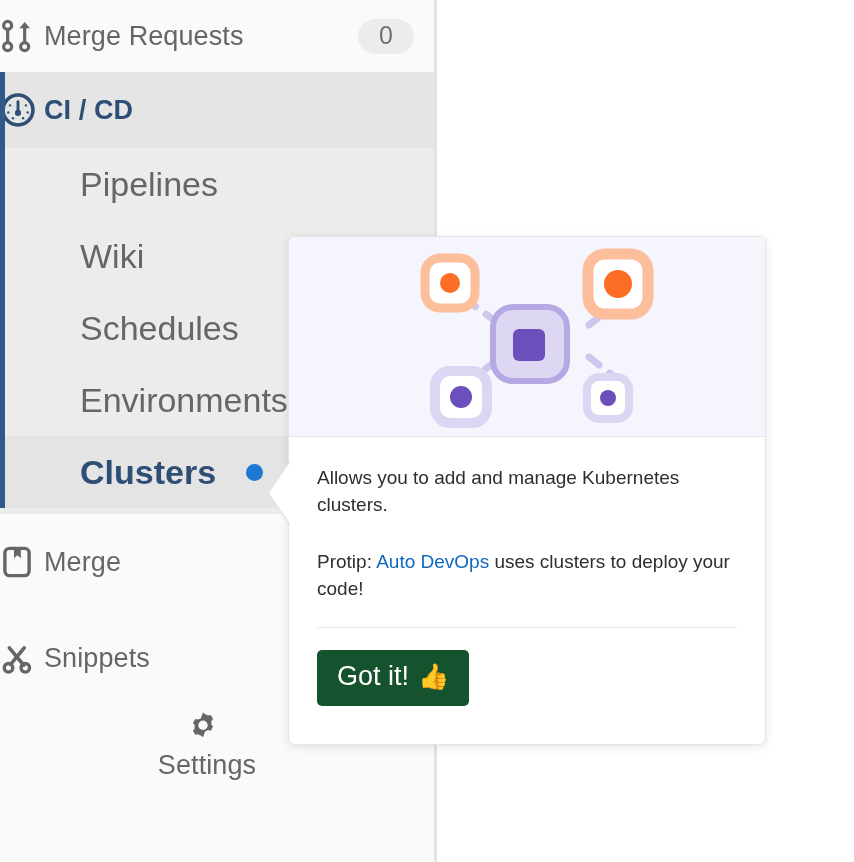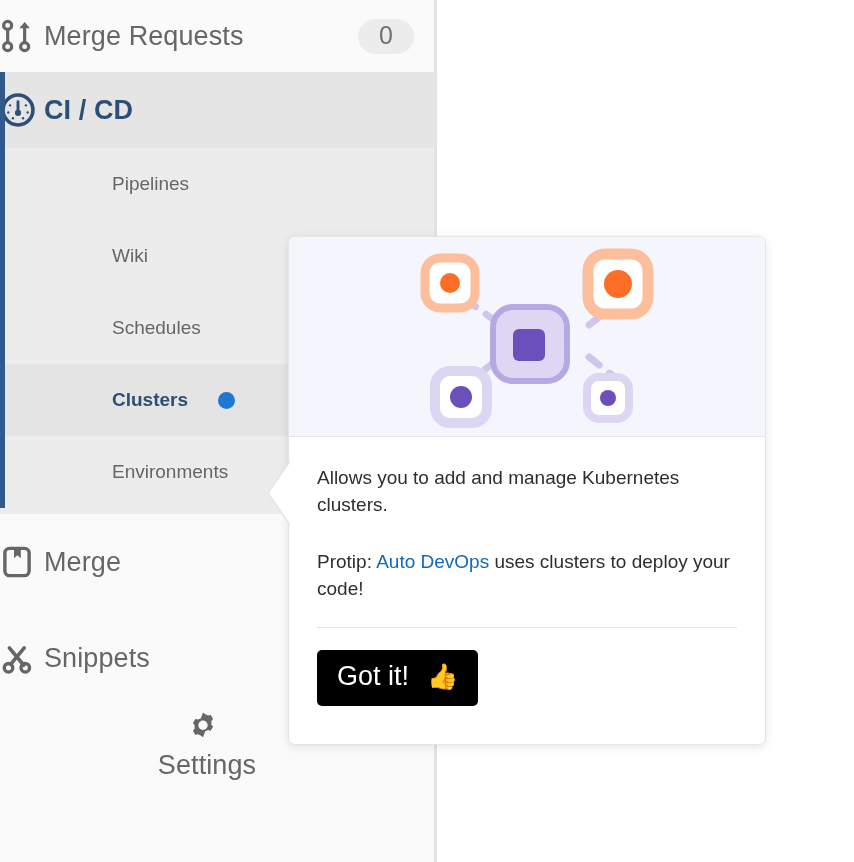--- a/index.html
+++ b/index.html
@@ -81,24 +81,23 @@
     padding-bottom: 6px;
   }
   .sub-row {
     position: relative;
     display: flex;
     align-items: center;
     height: 72px;
     padding-left: 80px;
   }
   .sub-row .label {
-    font-size: 19px;
+    font-size: 34px;
     color: #666666;
     white-space: nowrap;
-    margin-left: 32px;
   }
   .sub-row.selected {
     background: #e4e4e4;
   }
   .sub-row.selected .label {
     color: #2e4f75;
     font-weight: bold;
   }
   .dot-badge {
     width: 17px; height: 17px;
@@ -170,22 +169,22 @@
     height: 1px;
     background: #e5e5e5;
     margin: 0 28px;
   }
   .popover-footer {
     padding: 22px 28px 0 28px;
   }
   .got-it-btn {
     display: inline-flex;
     align-items: center;
-    gap: 18px;
-    background: #000000;
+    gap: 9px;
+    background: #14532d;
     color: #ffffff;
     border: none;
     border-radius: 5px;
     font-family: "Liberation Sans", sans-serif;
     font-size: 27px;
     padding: 12px 20px 14px 20px;
     cursor: pointer;
     line-height: 1.1;
   }
   .thumb { font-size: 25px; line-height: 1; }
@@ -240,28 +239,28 @@
         <span class="label">Pipelines</span>
       </div>
       <div class="sub-row">
         <span class="accent-bar" style="height:72px;"></span>
         <span class="label">Wiki</span>
       </div>
       <div class="sub-row">
         <span class="accent-bar" style="height:72px;"></span>
         <span class="label">Schedules</span>
       </div>
+      <div class="sub-row">
+        <span class="accent-bar" style="height:72px;"></span>
+        <span class="label">Environments</span>
+      </div>
       <div class="sub-row selected">
         <span class="accent-bar" style="height:72px;"></span>
         <span class="label">Clusters</span>
         <span class="dot-badge"></span>
-      </div>
-      <div class="sub-row">
-        <span class="accent-bar" style="height:72px;"></span>
-        <span class="label">Environments</span>
       </div>
     </div>
 
     <div class="bottom-group">
       <div class="nav-row" style="height:96px;">
         <span class="icon-slot">
           <svg class="ico" width="34" height="34" viewBox="0 0 16 16">
             <rect x="2.3" y="1.6" width="11.4" height="12.8" rx="2.2" fill="none" stroke="#666" stroke-width="1.6"></rect>
             <path d="M6.6 1.6 L6.6 6.2 L8.2 4.8 L9.8 6.2 L9.8 1.6 Z" fill="#666"></path>
           </svg>

